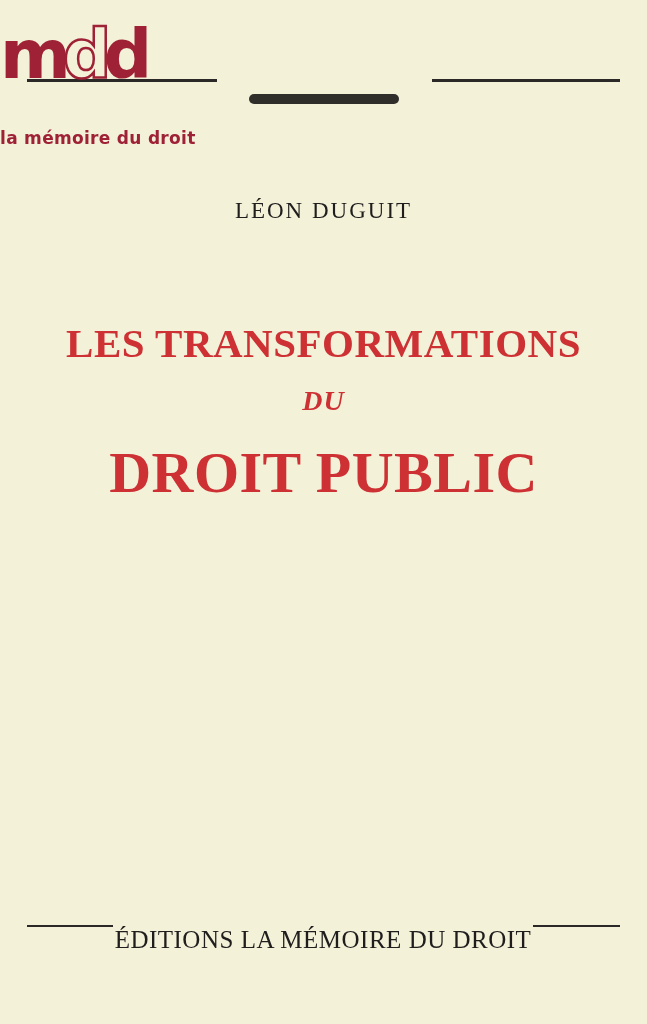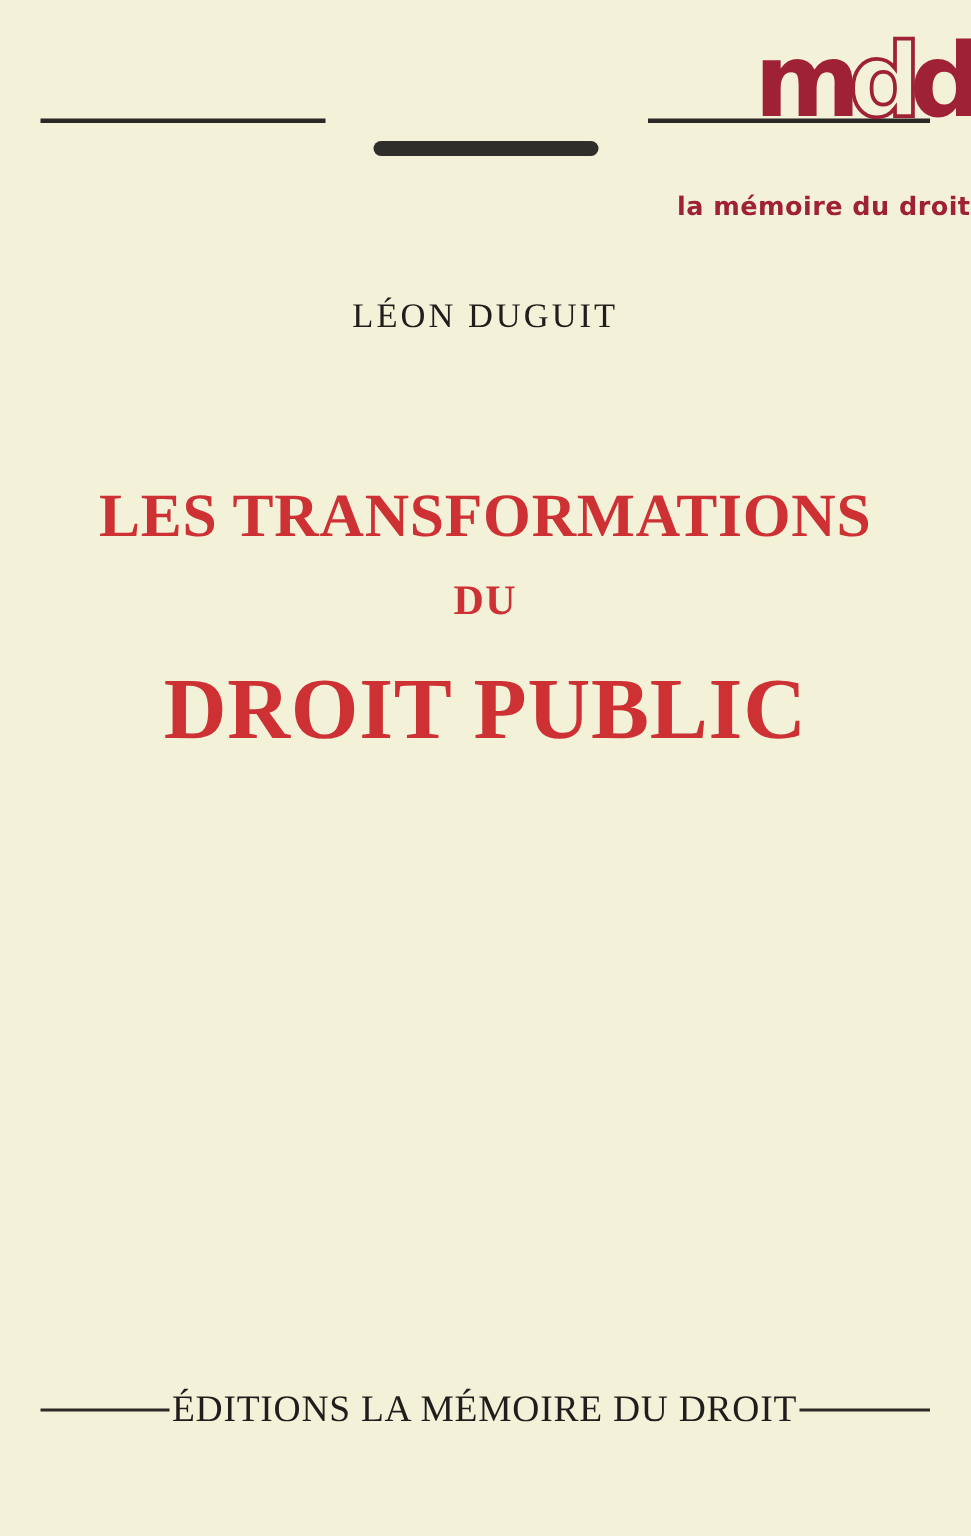--- a/index.html
+++ b/index.html
@@ -19,21 +19,21 @@
   .top-rule {
     position: absolute; top: 79px; height: 3px;
     background: #2a2927;
   }
   .top-rule.left  { left: 27px;  width: 190px; }
   .top-rule.right { left: 432px; width: 188px; }
 
   
   .logo {
     position: absolute; top: 20px; left: 0;
-    width: 100%; text-align: right;
+    width: 100%; text-align: left;
   }
   .wordmark {
     font-family: "DejaVu Sans", sans-serif;
     font-weight: bold;
     font-size: 68px;
     line-height: 70px;
     letter-spacing: -8px;
     color: #9e2135;
     white-space: nowrap;
   }
@@ -76,33 +76,34 @@
   }
   .title-line-1 {
     font-size: 41px; line-height: 46px;
     letter-spacing: 0.5px;
     white-space: nowrap;
   }
   .title-line-2 {
     margin-top: 20px;
     font-size: 28px; line-height: 30px;
     letter-spacing: 1px;
+    font-style: italic;
   }
   .title-line-3 {
     margin-top: 26px;
     font-size: 58px; line-height: 62px;
     letter-spacing: 0.5px;
     white-space: nowrap;
     text-align: center;
   }
 
   
   .footer {
     position: absolute; top: 925px; left: 27px; right: 27px;
-    display: flex; align-items: center;
+    display: flex; align-items: flex-start;
   }
   .footer-rule {
     height: 2px; background: #2a2927; flex: 0 0 auto;
   }
   .footer-rule.left  { width: 86px; }
   .footer-rule.right { width: 87px; }
   .publisher {
     flex: 1 1 auto;
     text-align: center;
     font-size: 25px; line-height: 30px;

